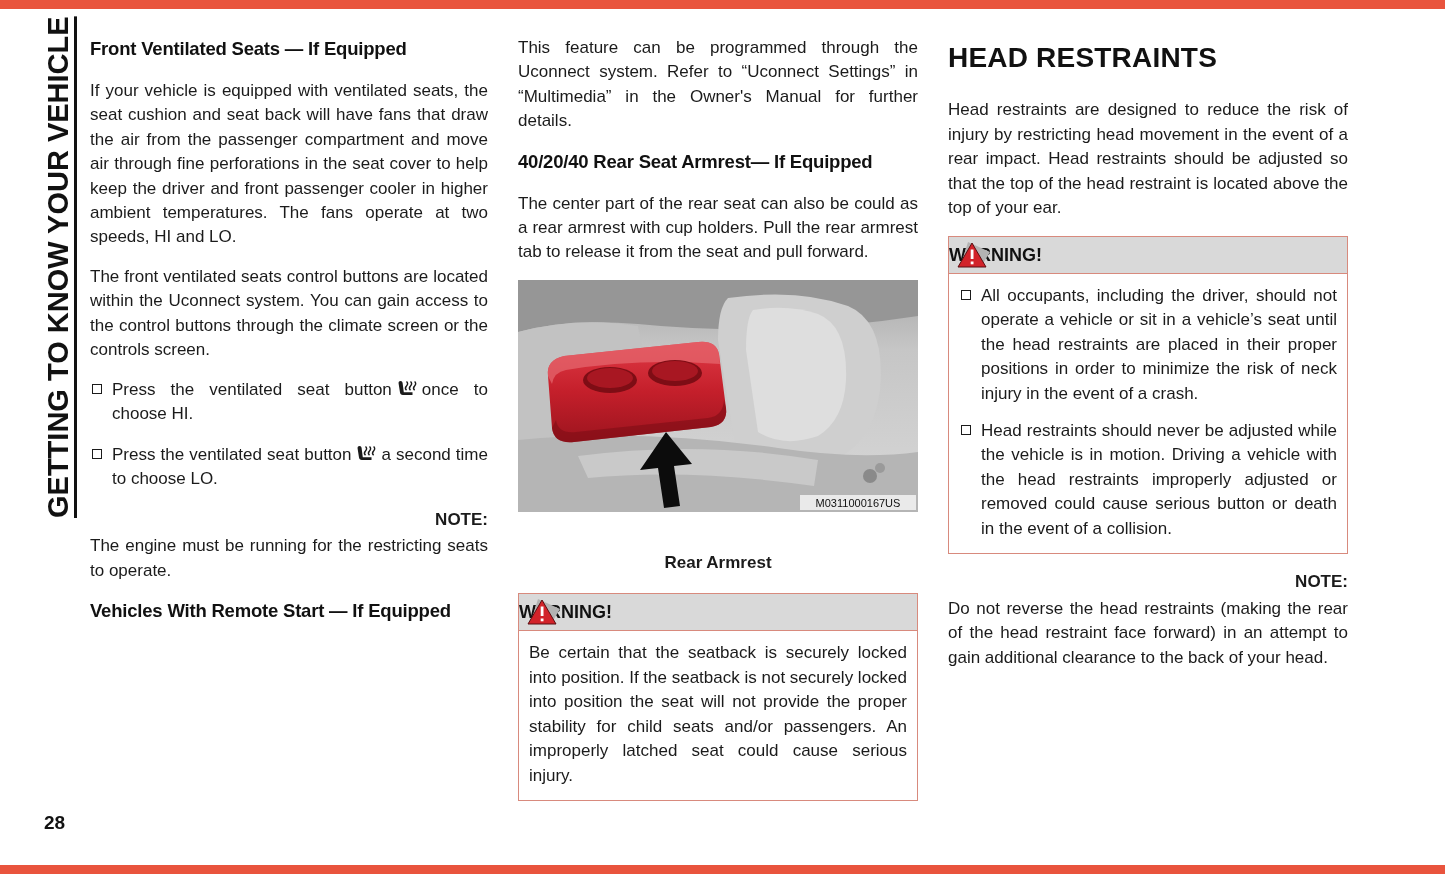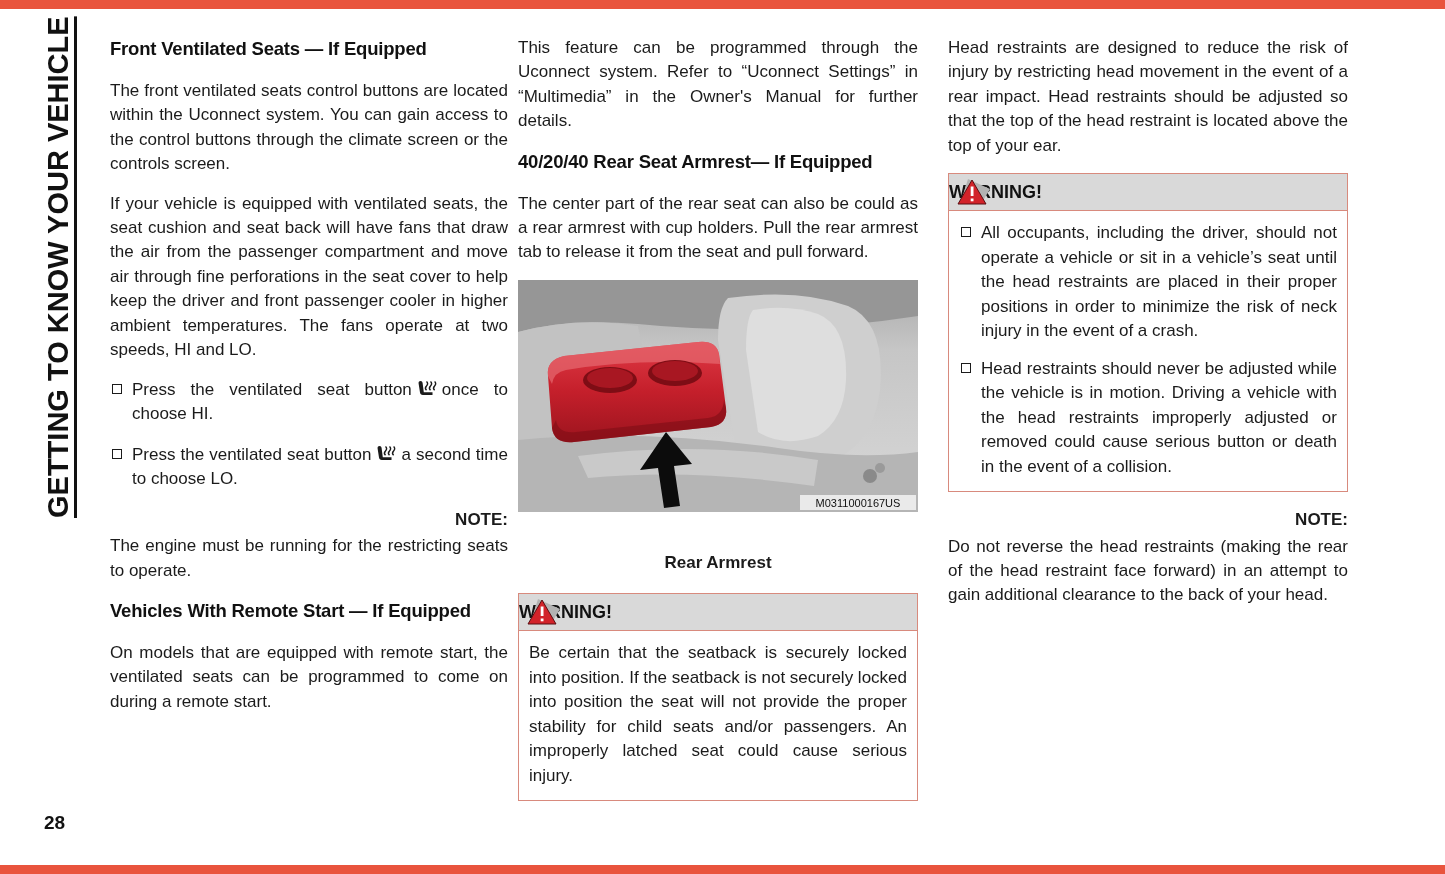--- a/index.html
+++ b/index.html
@@ -33,21 +33,21 @@
     text-decoration-thickness: 3px;
     text-underline-offset: 6px;
     color:#111;
   }
 
   .col {
     position:absolute; top:36px;
     font-size:17px; line-height:1.44;
     text-align: justify;
   }
-  .col1 { left:90px;  width:398px;margin-left:20px; }
+  .col1 { left:90px;  width:398px; }
   .col2 { left:518px; width:400px; }
   .col3 { left:948px; width:400px; }
 
   .col p { margin:0 0 15px 0; }
   h3.sec {
     font-size:18.5px; font-weight:bold; letter-spacing:-0.2px;
     margin:0 0 16px 0; text-align:left; color:#111;
   }
   h1.big {
     font-size:28px; font-weight:bold; letter-spacing:0.2px;
@@ -99,22 +99,22 @@
 
   <div class="bar-top"></div>
   <div class="bar-bottom"></div>
 
   <div class="sidebar">
     <span class="vtext">GETTING TO KNOW YOUR VEHICLE</span>
   </div>
 
   <div class="col col1">
     <h3 class="sec">Front Ventilated Seats — If Equipped</h3>
+    <p>If your vehicle is equipped with ventilated seats, the seat cushion and seat back will have fans that draw the air from the passenger compartment and move air through fine perforations in the seat cover to help keep the driver and front passenger cooler in higher ambient temperatures. The fans operate at two speeds, HI and LO.</p>
     <p>The front ventilated seats control buttons are located within the Uconnect system. You can gain access to the control buttons through the climate screen or the controls screen.</p>
-    <p>If your vehicle is equipped with ventilated seats, the seat cushion and seat back will have fans that draw the air from the passenger compartment and move air through fine perforations in the seat cover to help keep the driver and front passenger cooler in higher ambient temperatures. The fans operate at two speeds, HI and LO.</p>
 
     <div class="bullet">
       <span class="sq"></span>
       <span class="btxt">
         <span>Press the ventilated seat button</span><svg class="seat-icon" width="20" height="18" viewBox="0 0 20 18">
             <path d="M3.5 1 C2 1 1.4 2 1.6 3.4 L3 12.5 C3.2 14 4.2 15 5.8 15 L15.5 15 L15.5 12.2 L6.8 12.2 L5.6 3 C5.4 1.8 4.8 1 3.5 1 Z" fill="#1b1b1b"></path>
             <path d="M9.5 1.5 q2.2 2.2 0 4.4 q-2.2 2.2 0 4.4" fill="none" stroke="#1b1b1b" stroke-width="1.4"></path>
             <path d="M13.5 1.5 q2.2 2.2 0 4.4 q-2.2 2.2 0 4.4" fill="none" stroke="#1b1b1b" stroke-width="1.4"></path>
             <path d="M17.6 1.5 q2.2 2.2 0 4.4 q-2.2 2.2 0 4.4" fill="none" stroke="#1b1b1b" stroke-width="1.4"></path>
           </svg><span>once to choose HI.</span>
@@ -131,21 +131,20 @@
             <path d="M17.6 1.5 q2.2 2.2 0 4.4 q-2.2 2.2 0 4.4" fill="none" stroke="#1b1b1b" stroke-width="1.4"></path>
           </svg><span>a second time to choose LO.</span>
       </span>
     </div>
 
 
     <div class="note-label">NOTE:</div>
     <p>The engine must be running for the restricting seats to operate.</p>
 
     <h3 class="sec">Vehicles With Remote Start — If Equipped</h3>
-    <p>On models that are equipped with remote start, the ventilated seats can be programmed to come on during a remote start.</p>
   </div>
 
   <div class="col col2">
     <p>This feature can be programmed through the Uconnect system. Refer to “Uconnect Settings” in “Multimedia” in the Owner's Manual for further details.</p>
 
     <h3 class="sec">40/20/40 Rear Seat Armrest— If Equipped</h3>
     <p>The center part of the rear seat can also be could as a rear armrest with cup holders. Pull the rear armrest tab to release it from the seat and pull forward.</p>
 
     <figure class="photo" style="margin:0 0 8px 0;">
       <svg viewBox="0 0 400 232" width="400" height="232" preserveAspectRatio="none">
@@ -196,20 +195,21 @@
         </svg>
         <span class="wtitle">WARNING!</span>
       </div>
       <div class="warnbody">
         <p>Be certain that the seatback is securely locked into position. If the seatback is not securely locked into position the seat will not provide the proper stability for child seats and/or passengers. An improperly latched seat could cause serious injury.</p>
       </div>
     </div>
   </div>
 
   <div class="col col3">
+    <h1 class="big">HEAD RESTRAINTS</h1>
     <p>Head restraints are designed to reduce the risk of injury by restricting head movement in the event of a rear impact. Head restraints should be adjusted so that the top of the head restraint is located above the top of your ear.</p>
 
     <div class="warnbox">
       <div class="warnhead">
         <svg class="wicon" width="36" height="30" viewBox="0 0 36 30">
           <polygon points="4,27 25,27 34,12 12,2" fill="#b3b3b3"></polygon>
           <polygon points="16,3 30,27 2,27" fill="#d2232a" stroke="#5a0f12" stroke-width="1"></polygon>
           <rect x="14.7" y="9.5" width="2.8" height="9.5" fill="#ffffff"></rect>
           <rect x="14.7" y="21.5" width="2.8" height="2.8" fill="#ffffff"></rect>
         </svg>

